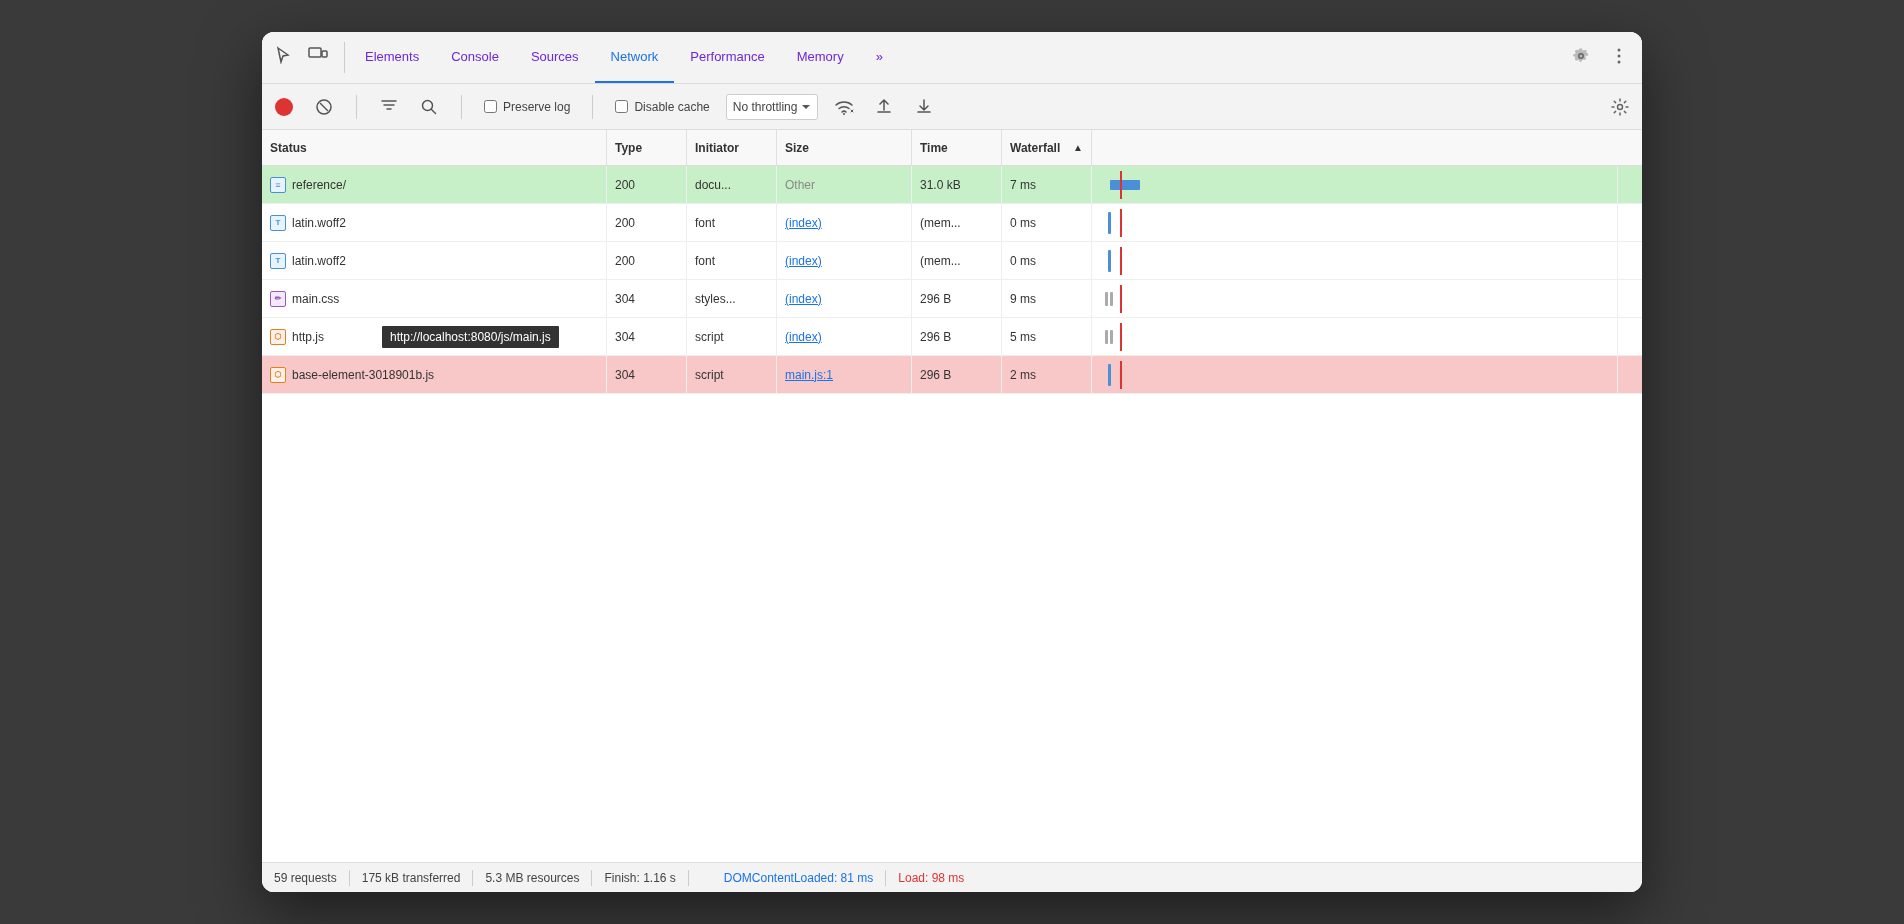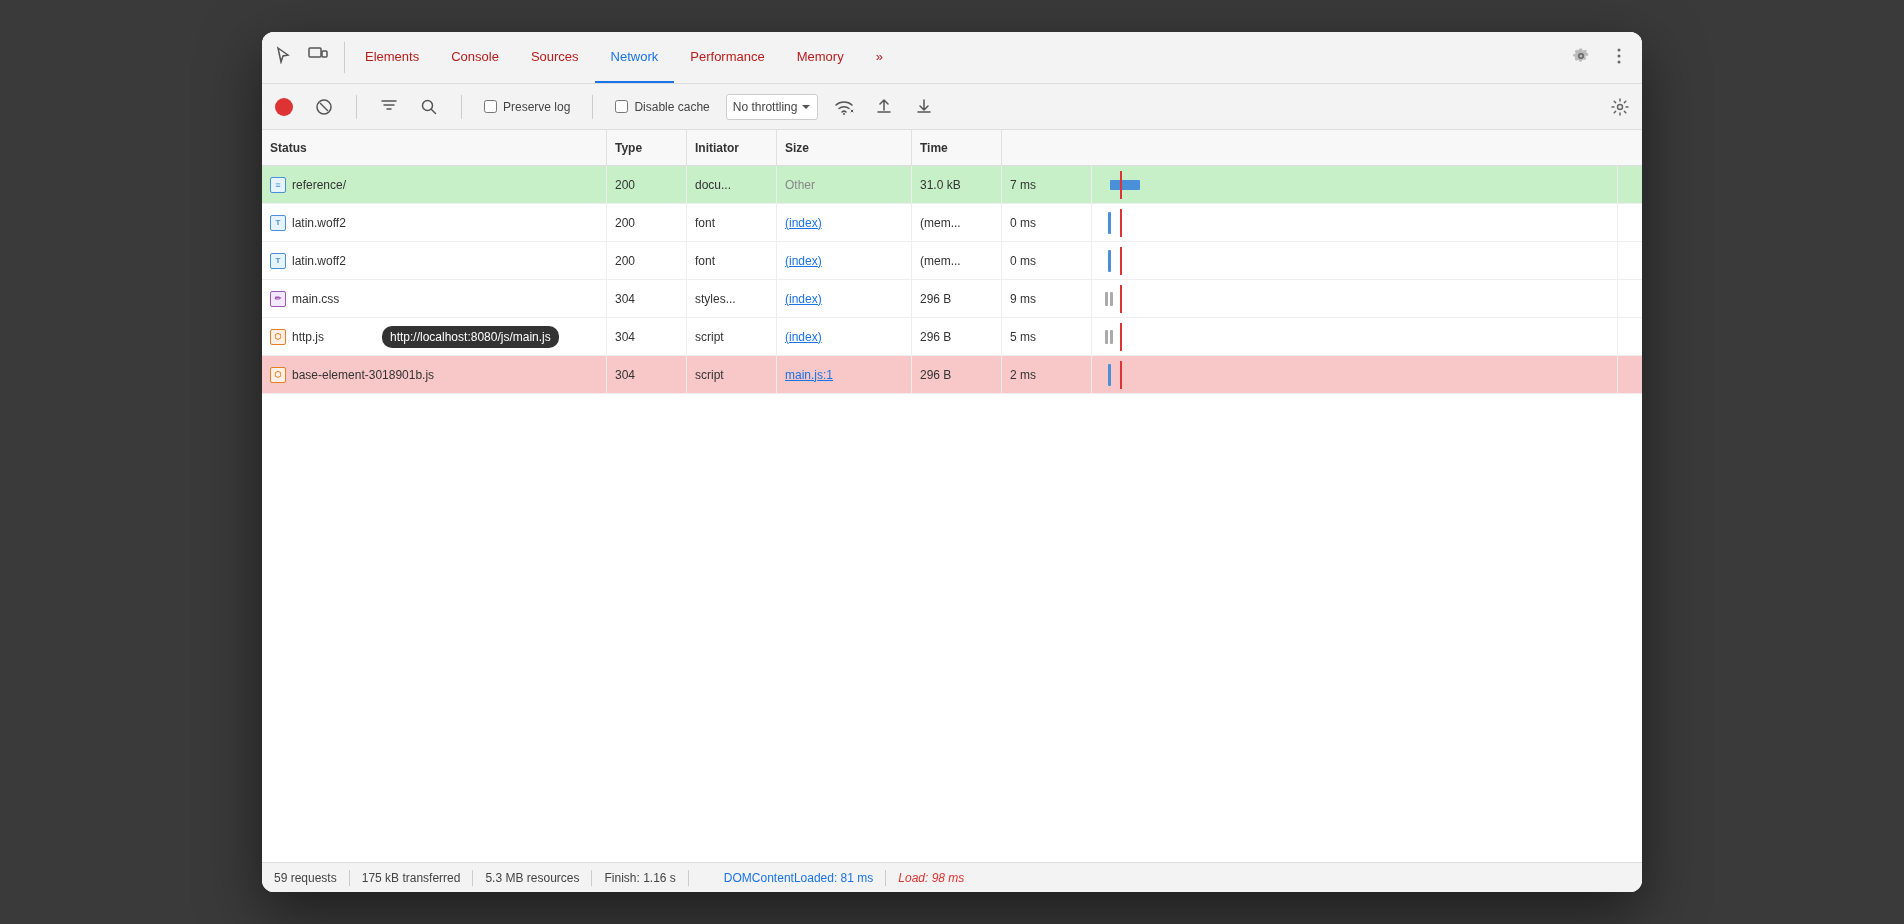--- a/index.html
+++ b/index.html
@@ -81,21 +81,21 @@
       align-items: center;
       flex: 1;
       height: 100%;
     }
     .tab {
       padding: 0 16px;
       height: 100%;
       display: flex;
       align-items: center;
       font-size: 13px;
-      color: #b91c1c;
+      color: #6d28d9;
       cursor: pointer;
       border-bottom: 2px solid transparent;
       white-space: nowrap;
     }
     .tab.active {
       color: #1a73e8;
       border-bottom: 2px solid #1a73e8;
       font-weight: 500;
     }
     .tab-bar-right {
@@ -254,21 +254,21 @@
       display: flex;
       align-items: center;
       overflow: hidden;
     }
     .tooltip {
       position: absolute;
       background: #333;
       color: #fff;
       font-size: 12px;
       padding: 4px 8px;
-      border-radius: 10px;
+      border-radius: 1px;
       white-space: nowrap;
       z-index: 100;
       top: 50%;
       left: 120px;
       transform: translateY(-50%);
     }
     .status-bar {
       background: #f3f3f3;
       border-top: 1px solid #ddd;
       height: 30px;
@@ -279,21 +279,21 @@
       color: #444;
       gap: 0;
     }
     .status-sep {
       width: 1px;
       height: 16px;
       background: #ccc;
       margin: 0 12px;
     }
     .status-blue { color: #1a73e8; font-weight: 500; margin-left: 23px; }
-    .status-red { color: #d33; font-weight: 500; font-style: italic; }
+    .status-red { color: #d33; font-weight: 500; }
     .wf-container {
       position: relative;
       height: 100%;
       width: 100%;
       display: flex;
       align-items: center;
     }
   </style>
 </head>
 <body>
@@ -435,20 +435,24 @@
           <span>Type</span>
         </div>
         <div class="table-header-cell">
           <span>Initiator</span>
         </div>
         <div class="table-header-cell">
           <span>Size</span>
         </div>
         <div class="table-header-cell">
           <span>Time</span>
+        </div>
+        <div class="table-header-cell" style="display:flex;align-items:center;justify-content:space-between;">
+          <span>Waterfall</span>
+          <span style="font-size:10px;">▲</span>
         </div>
         <div class="table-header-cell"></div>
       </div>
 
       <div class="table-body">
 
         <div class="table-row highlight-green selected" style="position:relative;">
           <div class="table-cell name-cell">
             <div class="file-icon file-icon-doc">≡</div>
             <span>reference/</span>

